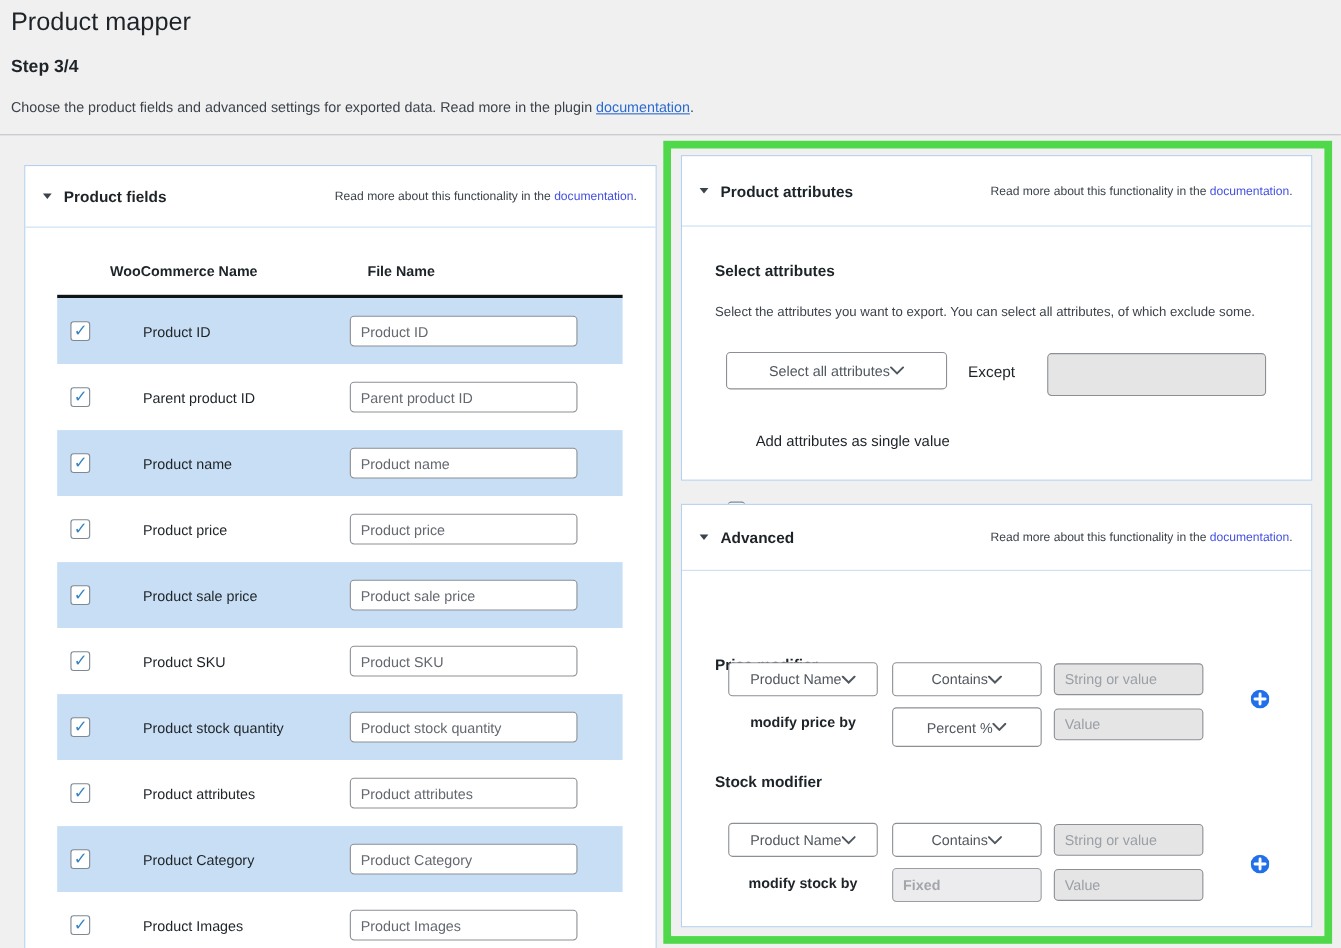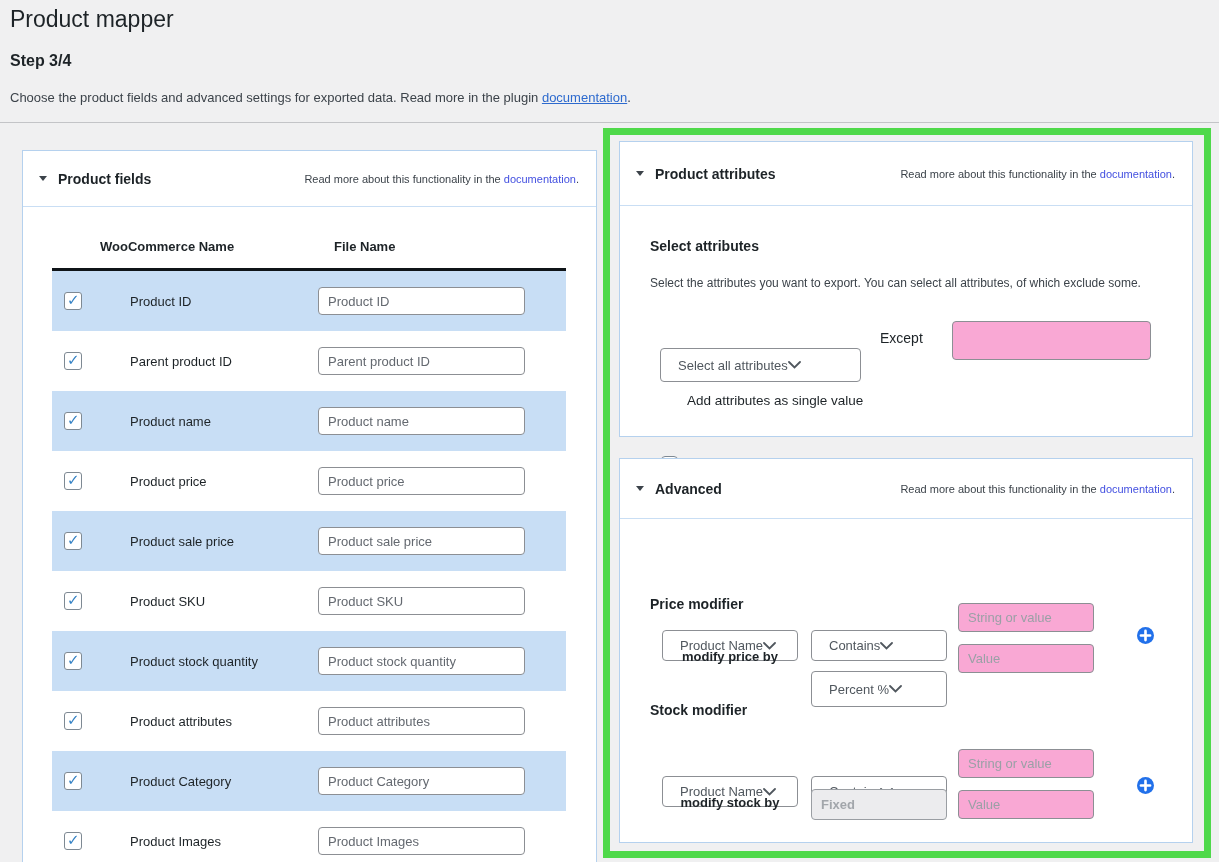--- a/index.html
+++ b/index.html
@@ -37,24 +37,24 @@
 
   
   .cb { width:18px; height:18px; background:#fff; border:1px solid #7e8993; border-radius:3px;
     position:relative; flex:none; cursor:pointer; }
   .cb.checked::after { content:"✓"; position:absolute; left:2px; top:-2px;
     color:#3582c4; font-size:15px; font-weight:bold; }
   .frow .cb { margin-left:12px; }
 
   
   .fselect { position:absolute; background:#fff; border:1px solid #8c8f94; border-radius:4px;
-    display:flex; align-items:center; justify-content:flex-start; padding:0 17px;
-    font-size:13px; color:#50575e; cursor:pointer;margin-top:28px; }
+    display:flex; align-items:center; justify-content:center; padding:0 17px;
+    font-size:13px; color:#50575e; cursor:pointer; }
   .tinput { position:absolute; border:1px solid #8c8f94; border-radius:4px; padding:0 9px;
-    font-size:13px; color:#50575e; background:#f9a8d4; font-family:inherit; }
+    font-size:13px; color:#50575e; background:#e5e5e5; font-family:inherit; }
   .tinput::placeholder { color:#9aa0a6; opacity:1; }
   .tinput:disabled { background:#ececee; color:#a2a6ab; border-color:#9a9ea3; }
   .sec-title { font-size:14px; font-weight:bold; }
   .sec-desc { font-size:12px; color:#3c434a; }
   .plus-btn { position:absolute; width:17px; height:17px; cursor:pointer; }
   .mod-label { position:absolute; width:136px; text-align:center; font-size:13px; font-weight:bold; }
 
   
   #highlight-box { left:603px; top:128px; width:608px; height:730px;
     border:7px solid #4fd94a; background:transparent; pointer-events:none; }

